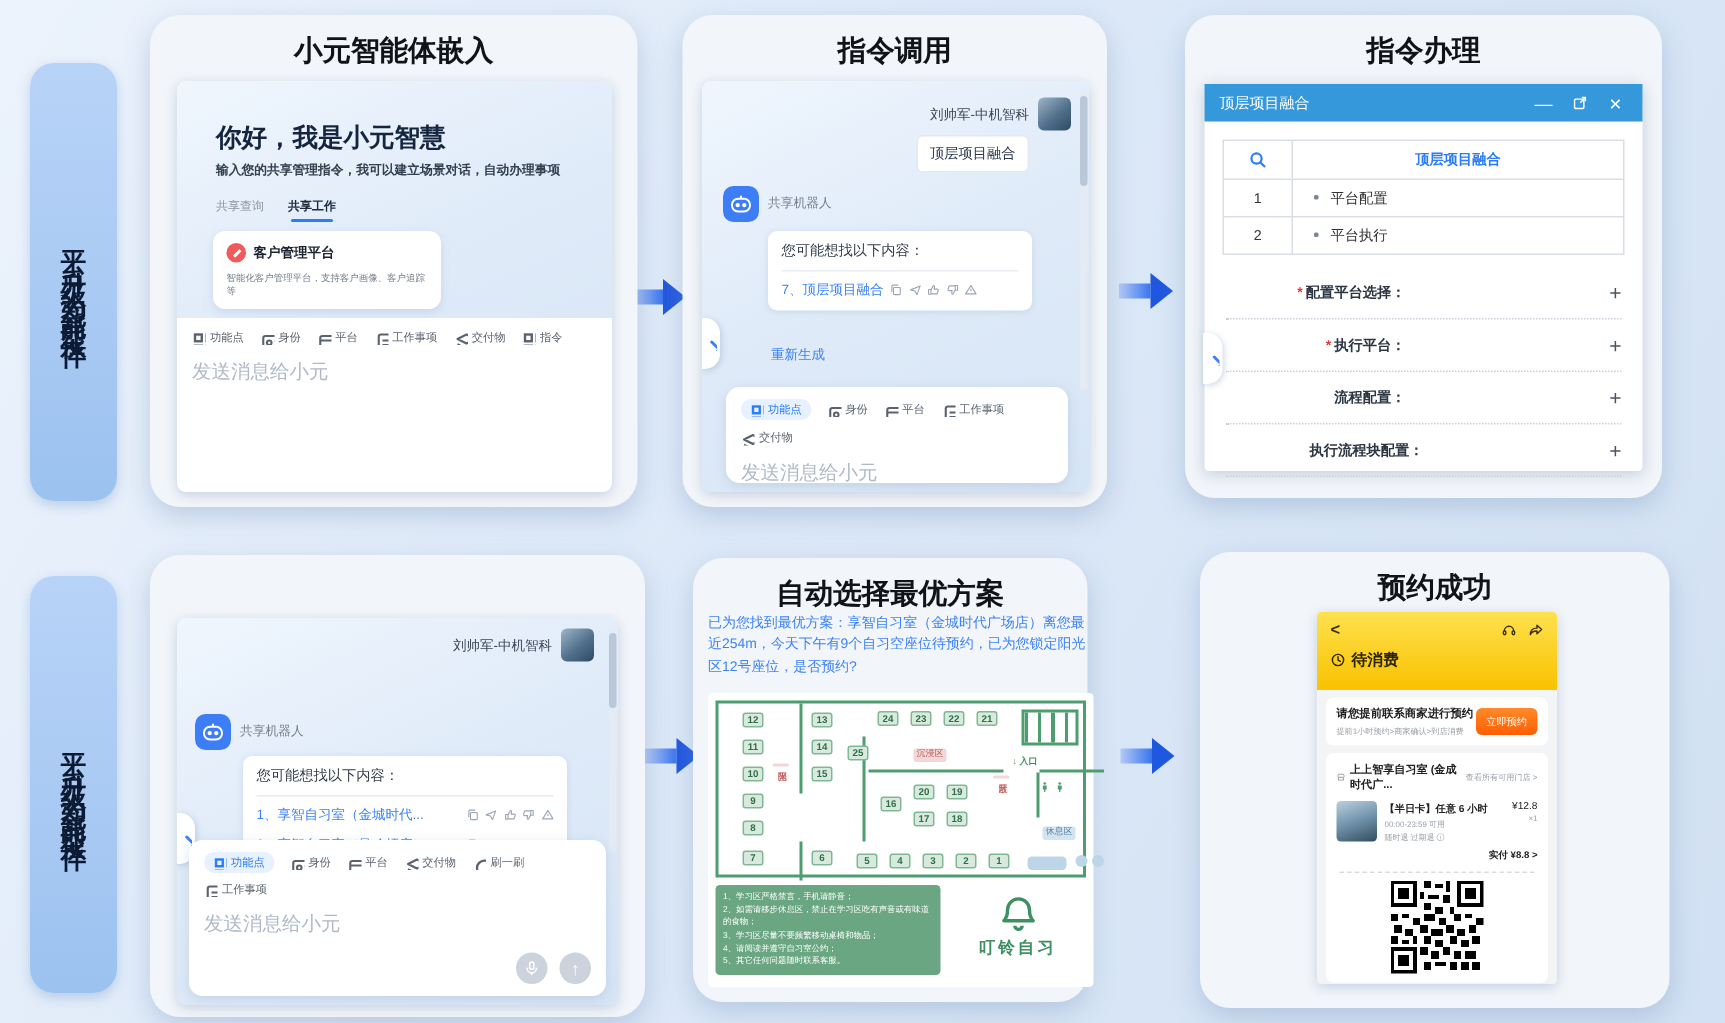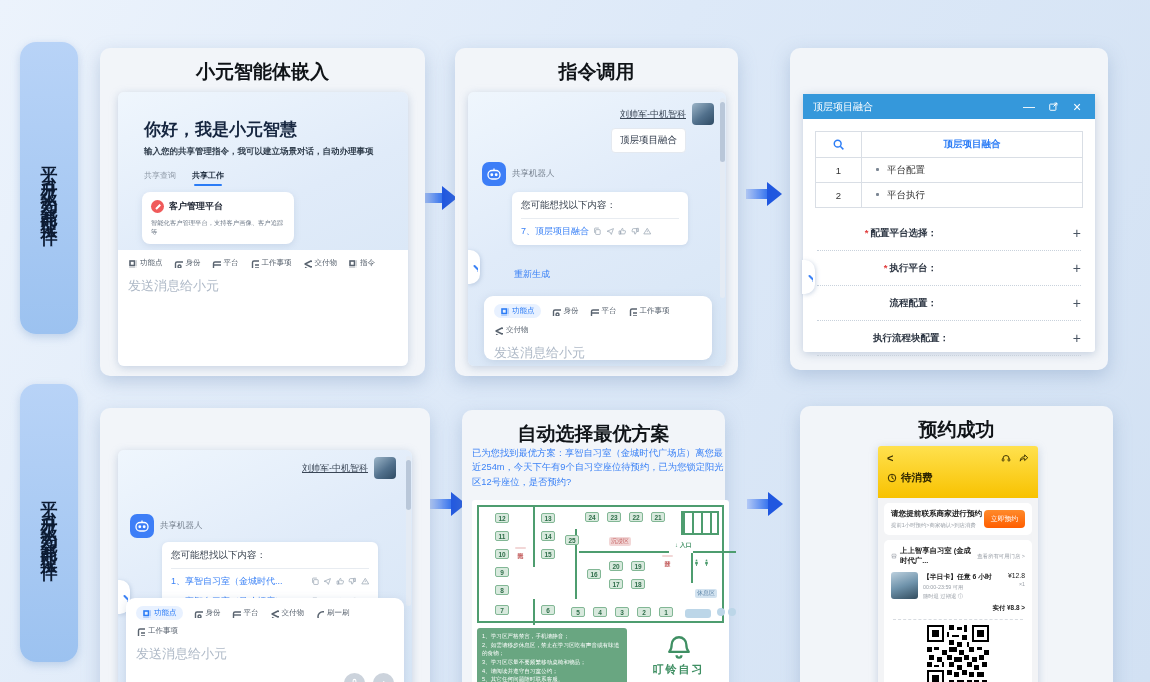--- a/index.html
+++ b/index.html
@@ -8,21 +8,21 @@
     font-family:"Liberation Sans","DejaVu Sans",sans-serif;
     background:linear-gradient(120deg,#ecf3fc 0%,#dde9f8 45%,#d2e1f3 100%);
     position:relative;overflow:hidden;color:#222;
   }
   svg{display:block;}
   .pill{position:absolute;left:20px;width:58px;background:linear-gradient(180deg,#b8d3f7,#9cc2f0);
     border-radius:16px;display:flex;align-items:center;justify-content:center;box-shadow:0 3px 8px rgba(110,150,200,.35);}
   .pill span{writing-mode:vertical-rl;text-orientation:upright;font-weight:bold;font-size:17px;color:#0c1b33;letter-spacing:7px;}
   #pill1{top:42px;height:292px;} #pill2{top:384px;height:278px;}
 
-  .panel{position:absolute;background:#f2f5f9;border-radius:10px;box-shadow:0 6px 18px rgba(120,150,190,.38);margin-top:38px;}
+  .panel{position:absolute;background:#f2f5f9;border-radius:20px;box-shadow:0 6px 18px rgba(120,150,190,.38);}
   .ptitle{text-align:center;font-size:19px;font-weight:bold;color:#101418;padding-top:11px;}
 
   #p1{left:100px;top:10px;width:325px;height:328px;}
   #p2{left:455px;top:10px;width:283px;height:328px;}
   #p3{left:790px;top:10px;width:318px;height:322px;}
   #p4{left:100px;top:370px;width:330px;height:308px;}
   #p5{left:462px;top:372px;width:263px;height:296px;}
   #p6{left:800px;top:368px;width:313px;height:304px;}
 
   .arrow{position:absolute;display:flex;align-items:center;}
@@ -55,21 +55,21 @@
   .tb{display:flex;align-items:center;gap:11px;font-size:7.5px;color:#59636f;flex-wrap:wrap;}
   .tb .it{display:flex;align-items:center;gap:3px;}
   .tb .pillon{background:#e8f1ff;color:#2b7cf6;border-radius:9px;padding:2px 6px;}
   .tb svg{width:9px;height:9px;}
   .msg-in{border:none;outline:none;background:transparent;font-size:13px;color:#333;width:95%;margin-top:10px;}
   .msg-in::placeholder{color:#aeb9c7;}
 
   
   #p2 .screen{left:13px;top:44px;width:258px;height:274px;}
   #p4 .screen{left:18px;top:42px;width:294px;height:258px;}
-  .uname{position:absolute;font-size:9px;color:#3a4656;text-decoration:underline;}
+  .uname{position:absolute;font-size:9px;color:#3a4656;}
   .avatar{position:absolute;width:22px;height:22px;border-radius:4px;
     background:linear-gradient(140deg,#9db6c9 0%,#51708c 55%,#2e4a63 100%);}
   .ubub{position:absolute;background:#fff;border:1px solid #e4e9f0;border-radius:4px;font-size:9.5px;color:#2c3748;padding:5px 8px;}
   .ubub.blue{color:#3b82f6;}
   .botrow{position:absolute;display:flex;align-items:center;gap:6px;font-size:8.5px;color:#76818f;}
   .botav{width:24px;height:24px;border-radius:7px;background:#3d7ef7;display:flex;align-items:center;justify-content:center;}
   .botav svg{width:16px;height:16px;}
   .bbub{position:absolute;background:#fff;border-radius:6px;box-shadow:0 1px 4px rgba(140,160,190,.25);padding:7px 9px;}
   .bbub .q{font-size:9.5px;color:#333d4a;}
   .bbub hr{border:none;border-top:1px solid #e8ecf1;margin:6px 0;}
@@ -420,20 +420,21 @@
             </svg>
             <span>交付物</span>
           </span>
       </div>
       <input class="msg-in" placeholder="发送消息给小元" style="">
     </div>
   </div>
 </div>
 
 <div class="panel" id="p3">
+  <div class="ptitle">指令办理</div>
   <div class="modal">
     <div class="mhead">
       <span>顶层项目融合</span>
         <span class="sp"></span>
       <span class="mbtn">—</span>
       <span class="mbtn">
           <svg viewBox="0 0 16 16">
             <use href="#i-expand"></use>
           </svg>
         </span>

